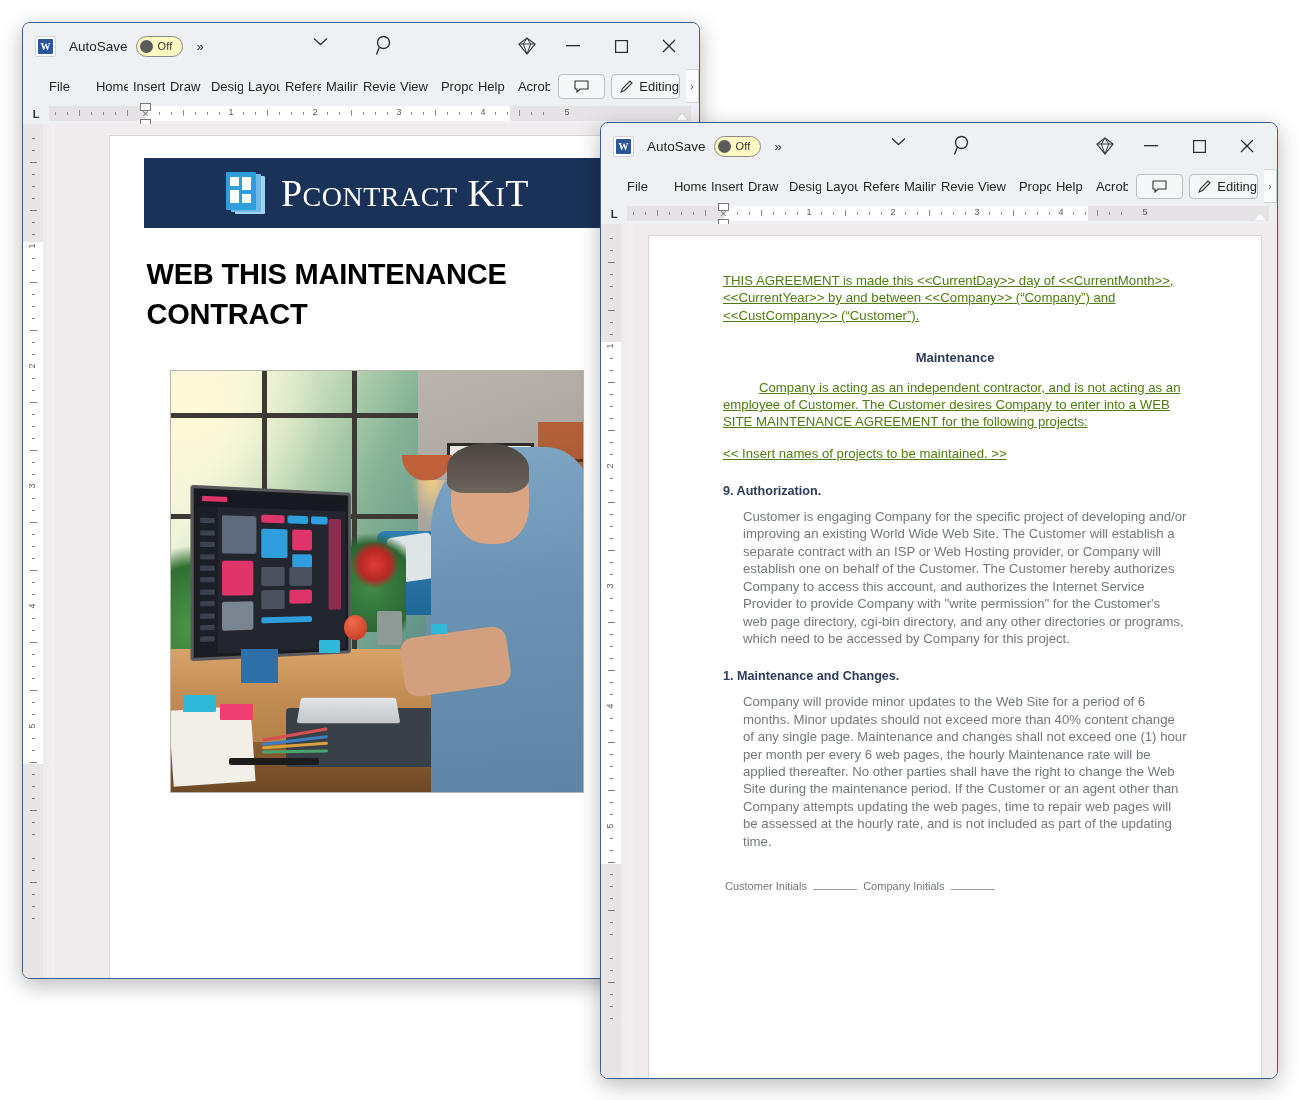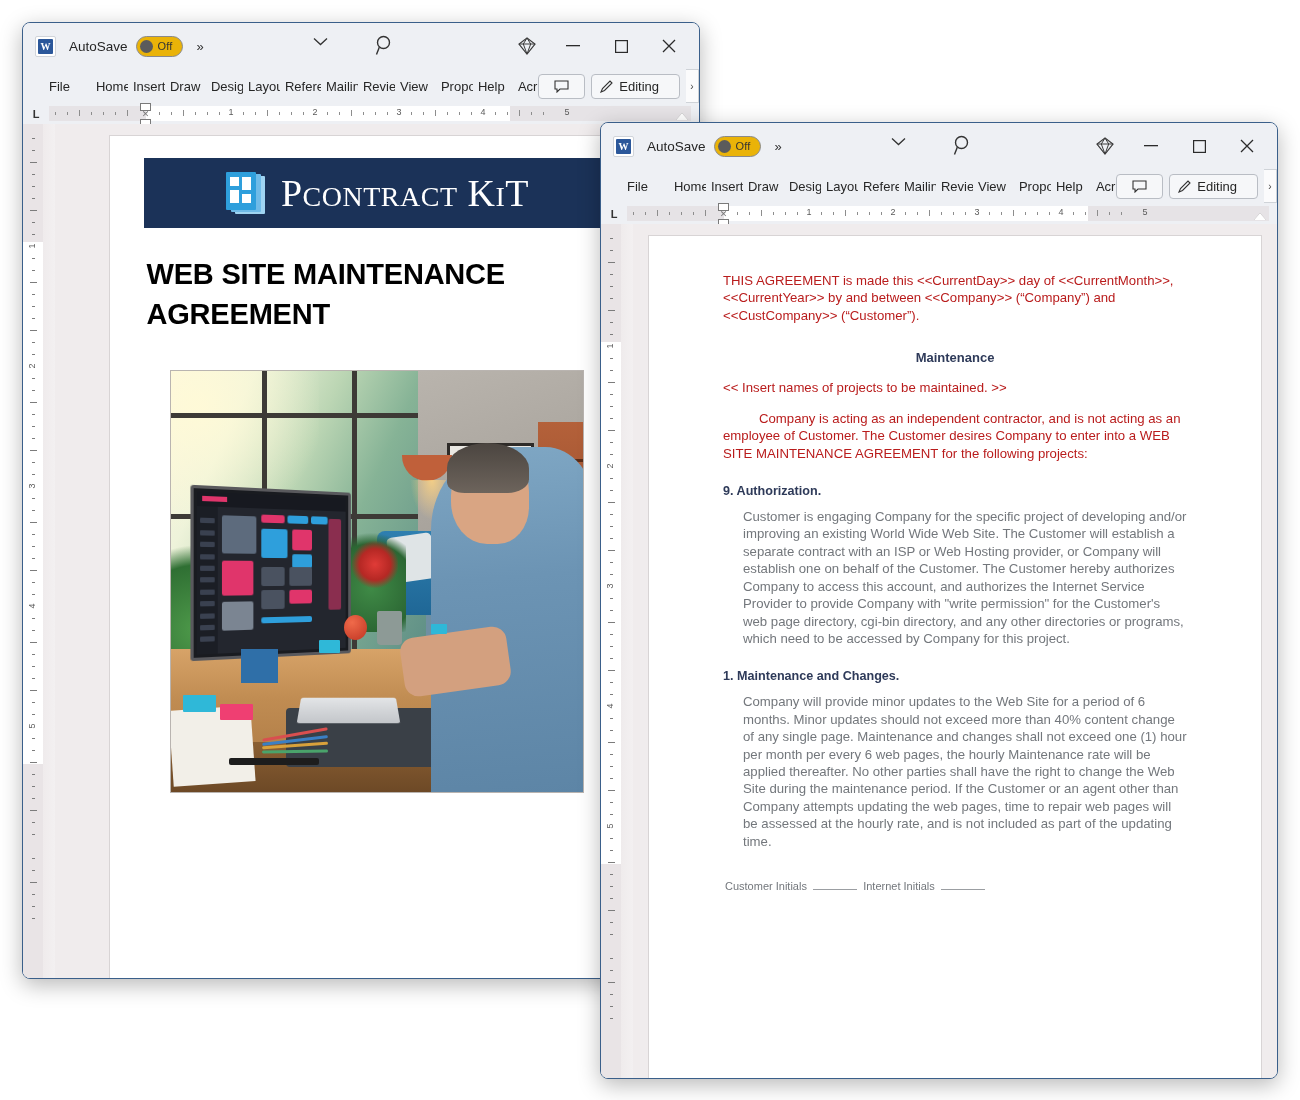--- a/index.html
+++ b/index.html
@@ -55,21 +55,21 @@
     font-family: "Liberation Serif", serif;
   }
   .autosave-label {
     font-size: 13.5px; color: #262626; margin-left: 13px; white-space: nowrap;
   }
   .toggle {
     margin-left: 8px;
     width: 47px; height: 21px;
     border: 1px solid #8a8a8a;
     border-radius: 11px;
-    background: #eab308;
+    background: #fef9c3;
     display: flex; align-items: center;
     padding: 0 3px;
     position: relative;
   }
   .toggle .knob {
     width: 13px; height: 13px; border-radius: 50%;
     background: #5b5b5b;
   }
   .toggle .off {
     font-size: 11px; color: #333; margin-left: 5px; letter-spacing: .2px;
@@ -127,21 +127,21 @@
     height: 25px;
     border: 1px solid #b9bdc4;
     border-radius: 4px;
     background: #f6f7f9;
     display: flex; align-items: center; justify-content: center;
     gap: 5px;
     font-size: 13px; color: #262626;
     padding: 0 8px;
   }
   .rbtn.comment { width: 47px; }
-  .rbtn.editing { padding-right: 20px; }
+  .rbtn.editing { padding-right: 0; }
   .overflow-chev {
     width: 13px; height: 34px;
     background: #fbfbfc;
     border: 1px solid #cfd3d8;
     border-left: none;
     display: flex; align-items: center; justify-content: center;
     font-size: 10px; color: #444;
   }
 
   
@@ -445,22 +445,23 @@
     text-align: center;
     font-size: 13px;
     font-weight: bold;
     color: #2e3a59;
     margin-bottom: 20px;
     letter-spacing: -0.1px;
   }
   .d2-p {
     font-size: 13.2px;
     line-height: 1.31;
-    color: #b91c1c;
+    color: #4d7c0f;
     margin-bottom: 14px;
+    text-decoration: underline;
   }
   .d2-center {
     text-align: center;
     font-size: 13px;
     font-weight: bold;
     color: #2e3a59;
     margin: 26px 0 14px 0;
   }
   .d2-indent { text-indent: 36px; }
   .d2-head {
@@ -702,21 +703,21 @@
               <div class="sq back1"></div>
               <div class="sq front"></div>
             <div class="w a"></div>
               <div class="w b"></div>
               <div class="w c"></div>
               <div class="w d"></div>
           </div>
           <div class="pk-text">P<span class="sm">CONTRACT</span> K<span class="sm">I</span>T</div>
         </div>
 
-        <div class="doc1-title">WEB SITE MAINTENANCE AGREEMENT</div>
+        <div class="doc1-title">WEB THIS MAINTENANCE CONTRACT</div>
 
         <div class="doc1-photo">
           <div class="ph ph-window"></div>
           <div class="ph ph-sun"></div>
           <div class="ph ph-mullion-v" style="left:22%"></div>
           <div class="ph ph-mullion-v" style="left:44%"></div>
           <div class="ph ph-mullion-h" style="top:10%"></div>
           <div class="ph ph-mullion-h" style="top:34%"></div>
           <div class="ph ph-wall"></div>
           <div class="ph ph-frame"></div>
@@ -1000,29 +1001,29 @@
       <div class="vnum" style="top:362px">3</div>
       <div class="vnum" style="top:482px">4</div>
       <div class="vnum" style="top:602px">5</div>
     </div>
     <div class="scrollgutter"></div>
 
     <div class="pagewrap">
       <div class="page2">
         <div class="d2-p">THIS AGREEMENT is made this &lt;&lt;CurrentDay&gt;&gt; day of &lt;&lt;CurrentMonth&gt;&gt;, &lt;&lt;CurrentYear&gt;&gt; by and between &lt;&lt;Company&gt;&gt; (“Company”) and &lt;&lt;CustCompany&gt;&gt; (“Customer”).</div>
         <div class="d2-center">Maintenance</div>
+        <div class="d2-p d2-indent">Company is acting as an independent contractor, and is not acting as an employee of Customer. The Customer desires Company to enter into a WEB SITE MAINTENANCE AGREEMENT for the following projects:</div>
         <div class="d2-p">&lt;&lt; Insert names of projects to be maintained. &gt;&gt;</div>
-        <div class="d2-p d2-indent">Company is acting as an independent contractor, and is not acting as an employee of Customer. The Customer desires Company to enter into a WEB SITE MAINTENANCE AGREEMENT for the following projects:</div>
         <div class="d2-head">9. Authorization.</div>
         <div class="d2-body">Customer is engaging Company for the specific project of developing and/or improving an existing World Wide Web Site. The Customer will establish a separate contract with an ISP or Web Hosting provider, or Company will establish one on behalf of the Customer. The Customer hereby authorizes Company to access this account, and authorizes the Internet Service Provider to provide Company with "write permission" for the Customer's web page directory, cgi-bin directory, and any other directories or programs, which need to be accessed by Company for this project.</div>
         <div class="d2-head">1. Maintenance and Changes.</div>
         <div class="d2-body">Company will provide minor updates to the Web Site for a period of 6 months. Minor updates should not exceed more than 40% content change of any single page. Maintenance and changes shall not exceed one (1) hour per month per every 6 web pages, the hourly Maintenance rate will be applied thereafter. No other parties shall have the right to change the Web Site during the maintenance period. If the Customer or an agent other than Company attempts updating the web pages, time to repair web pages will be assessed at the hourly rate, and is not included as part of the updating time.</div>
         <div class="d2-footer">
           <span>Customer Initials</span>
           &nbsp;<span class="ul"></span>&nbsp;
-          <span>Internet Initials</span>
+          <span>Company Initials</span>
           &nbsp;<span class="ul"></span>
         </div>
       </div>
     </div>
 
   </div>
 </div>
 
 </body></html>

